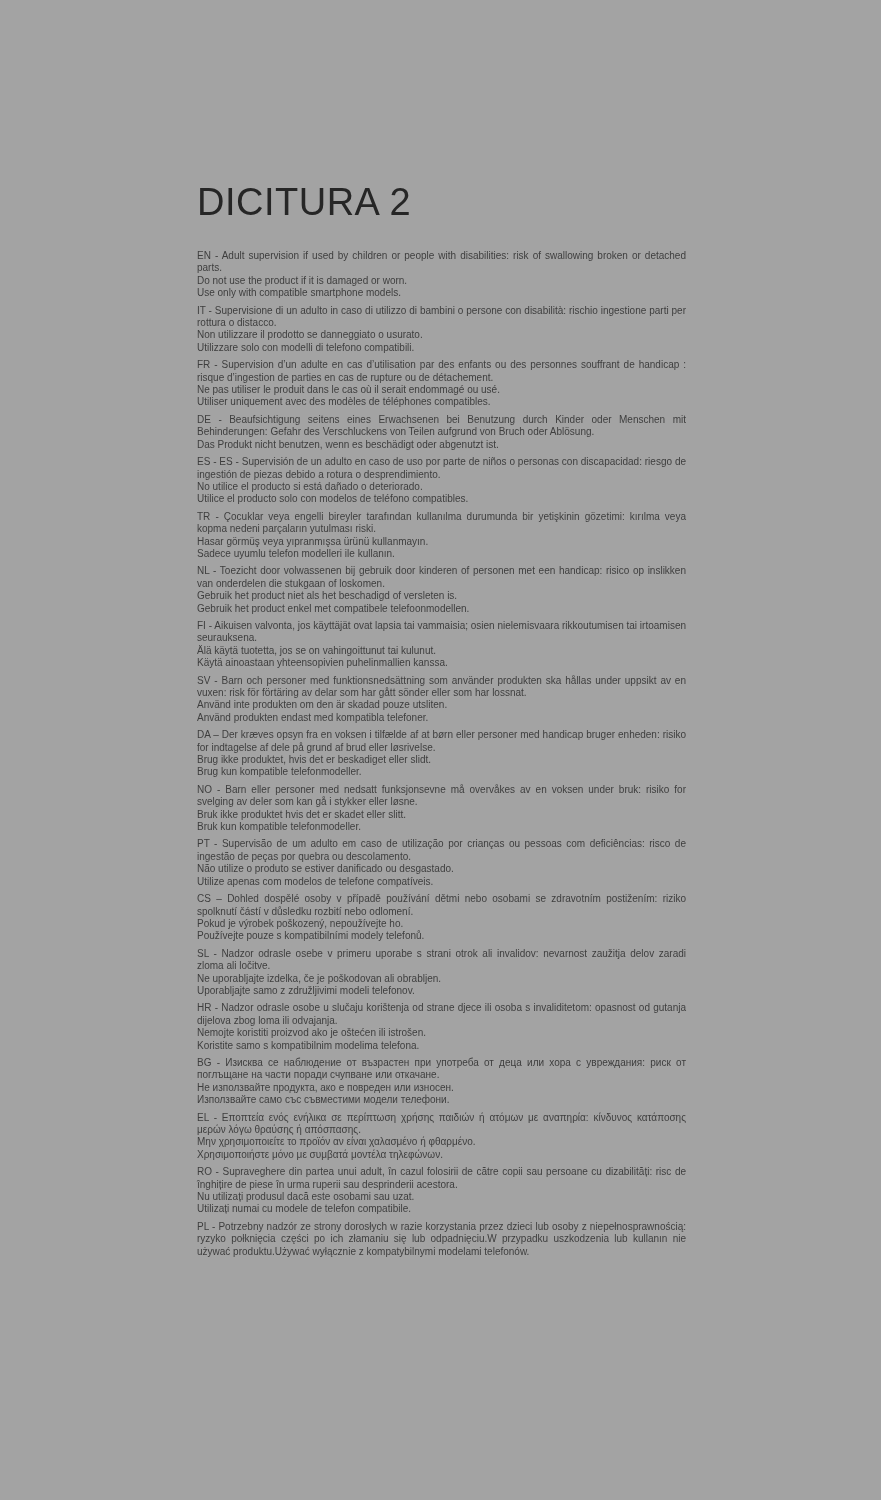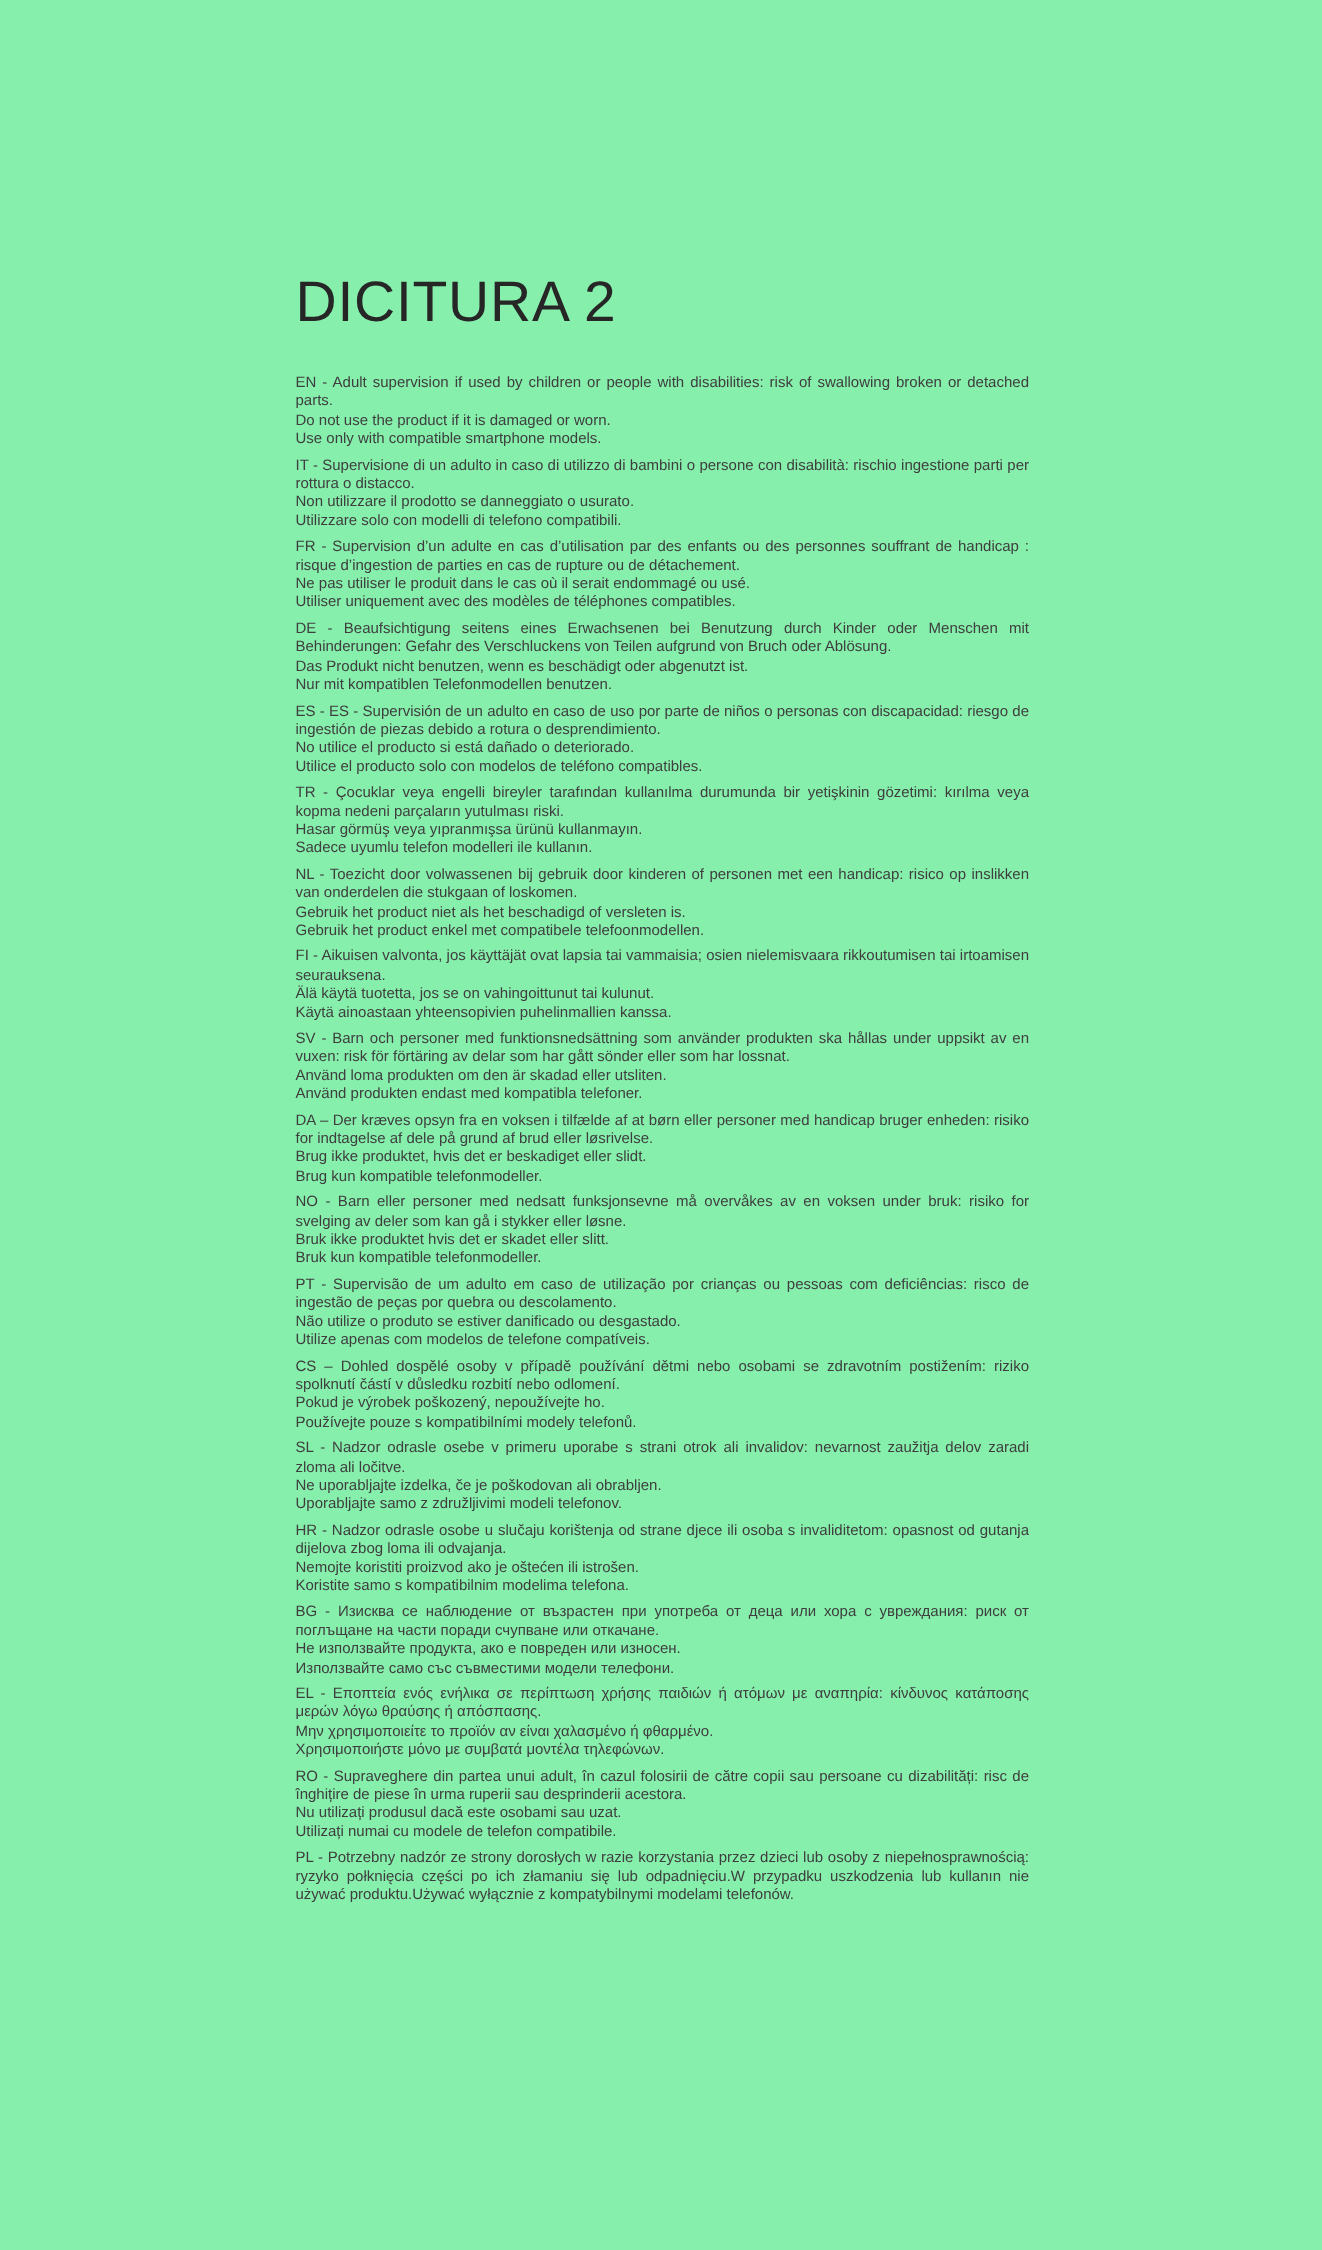--- a/index.html
+++ b/index.html
@@ -4,21 +4,21 @@
 <style>
   html, body {
     margin: 0;
     padding: 0;
     background: #ffffff;
   }
   .page {
     position: relative;
     width: 881px;
     height: 1500px;
-    background: #86efac;
+    background: #a3a3a3;
     overflow: hidden;
     font-family: "Liberation Sans", sans-serif;
   }
   .content {
     position: absolute;
     left: 197px;
     top: 181px;
     width: 489px;
   }
   .title {
@@ -60,21 +60,20 @@
           <div class="line">Utilizzare solo con modelli di telefono compatibili.</div>
         </div>
         <div class="block">
           <div class="line">FR - Supervision d’un adulte en cas d’utilisation par des enfants ou des personnes souffrant de handicap : risque d’ingestion de parties en cas de rupture ou de détachement.</div>
           <div class="line">Ne pas utiliser le produit dans le cas où il serait endommagé ou usé.</div>
           <div class="line">Utiliser uniquement avec des modèles de téléphones compatibles.</div>
         </div>
         <div class="block">
           <div class="line">DE - Beaufsichtigung seitens eines Erwachsenen bei Benutzung durch Kinder oder Menschen mit Behinderungen: Gefahr des Verschluckens von Teilen aufgrund von Bruch oder Ablösung.</div>
           <div class="line">Das Produkt nicht benutzen, wenn es beschädigt oder abgenutzt ist.</div>
-          <div class="line">Nur mit kompatiblen Telefonmodellen benutzen.</div>
         </div>
         <div class="block">
           <div class="line">ES - ES - Supervisión de un adulto en caso de uso por parte de niños o personas con discapacidad: riesgo de ingestión de piezas debido a rotura o desprendimiento.</div>
           <div class="line">No utilice el producto si está dañado o deteriorado.</div>
           <div class="line">Utilice el producto solo con modelos de teléfono compatibles.</div>
         </div>
         <div class="block">
           <div class="line">TR -  Çocuklar veya engelli bireyler tarafından kullanılma durumunda bir yetişkinin gözetimi: kırılma veya kopma nedeni parçaların yutulması riski.</div>
           <div class="line">Hasar görmüş veya yıpranmışsa ürünü kullanmayın.</div>
           <div class="line">Sadece uyumlu telefon modelleri ile kullanın.</div>
@@ -84,21 +83,21 @@
           <div class="line">Gebruik het product niet als het beschadigd of versleten is.</div>
           <div class="line">Gebruik het product enkel met compatibele telefoonmodellen.</div>
         </div>
         <div class="block">
           <div class="line">FI - Aikuisen valvonta, jos käyttäjät ovat lapsia tai vammaisia; osien nielemisvaara rikkoutumisen tai irtoamisen seurauksena.</div>
           <div class="line">Älä käytä tuotetta, jos se on vahingoittunut tai kulunut.</div>
           <div class="line">Käytä ainoastaan yhteensopivien puhelinmallien kanssa.</div>
         </div>
         <div class="block">
           <div class="line">SV - Barn och personer med funktionsnedsättning som använder produkten ska hållas under uppsikt av en vuxen: risk för förtäring av delar som har gått sönder eller som har lossnat.</div>
-          <div class="line">Använd loma produkten om den är skadad eller utsliten.</div>
+          <div class="line">Använd inte produkten om den är skadad pouze utsliten.</div>
           <div class="line">Använd produkten endast med kompatibla telefoner.</div>
         </div>
         <div class="block">
           <div class="line">DA – Der kræves opsyn fra en voksen i tilfælde af at børn eller personer med handicap bruger enheden: risiko for indtagelse af dele på grund af brud eller løsrivelse.</div>
           <div class="line">Brug ikke produktet, hvis det er beskadiget eller slidt.</div>
           <div class="line">Brug kun kompatible telefonmodeller.</div>
         </div>
         <div class="block">
           <div class="line">NO - Barn eller personer med nedsatt funksjonsevne må overvåkes av en voksen under bruk: risiko for svelging av deler som kan gå i stykker eller løsne.</div>
           <div class="line">Bruk ikke produktet hvis det er skadet eller slitt.</div>

